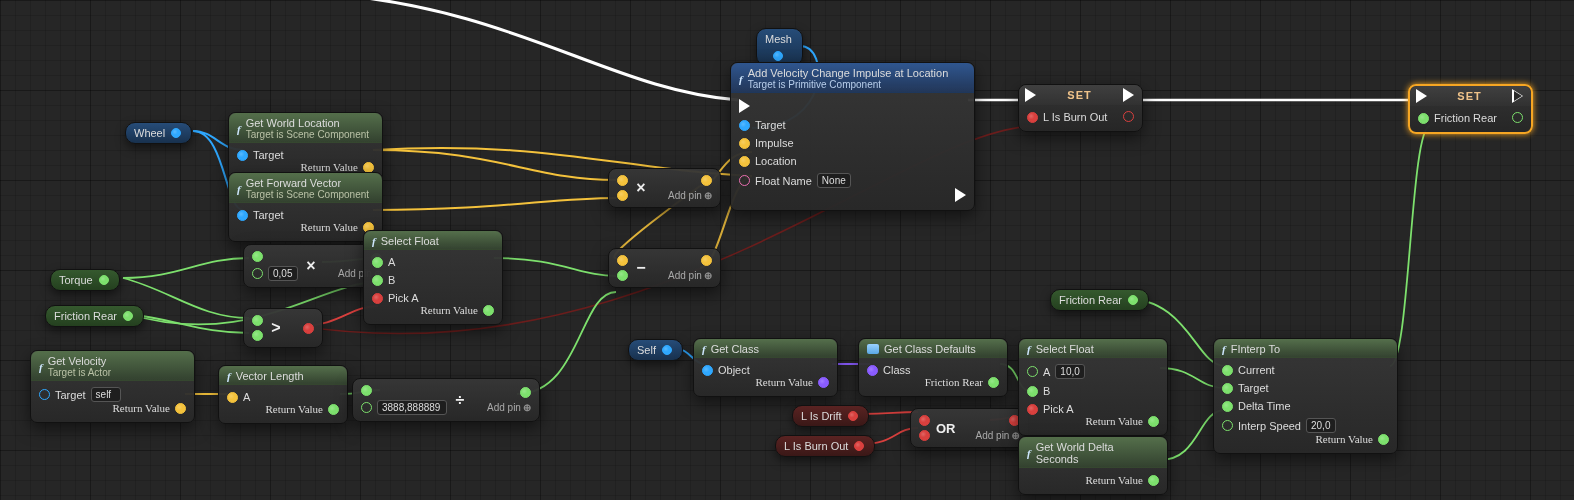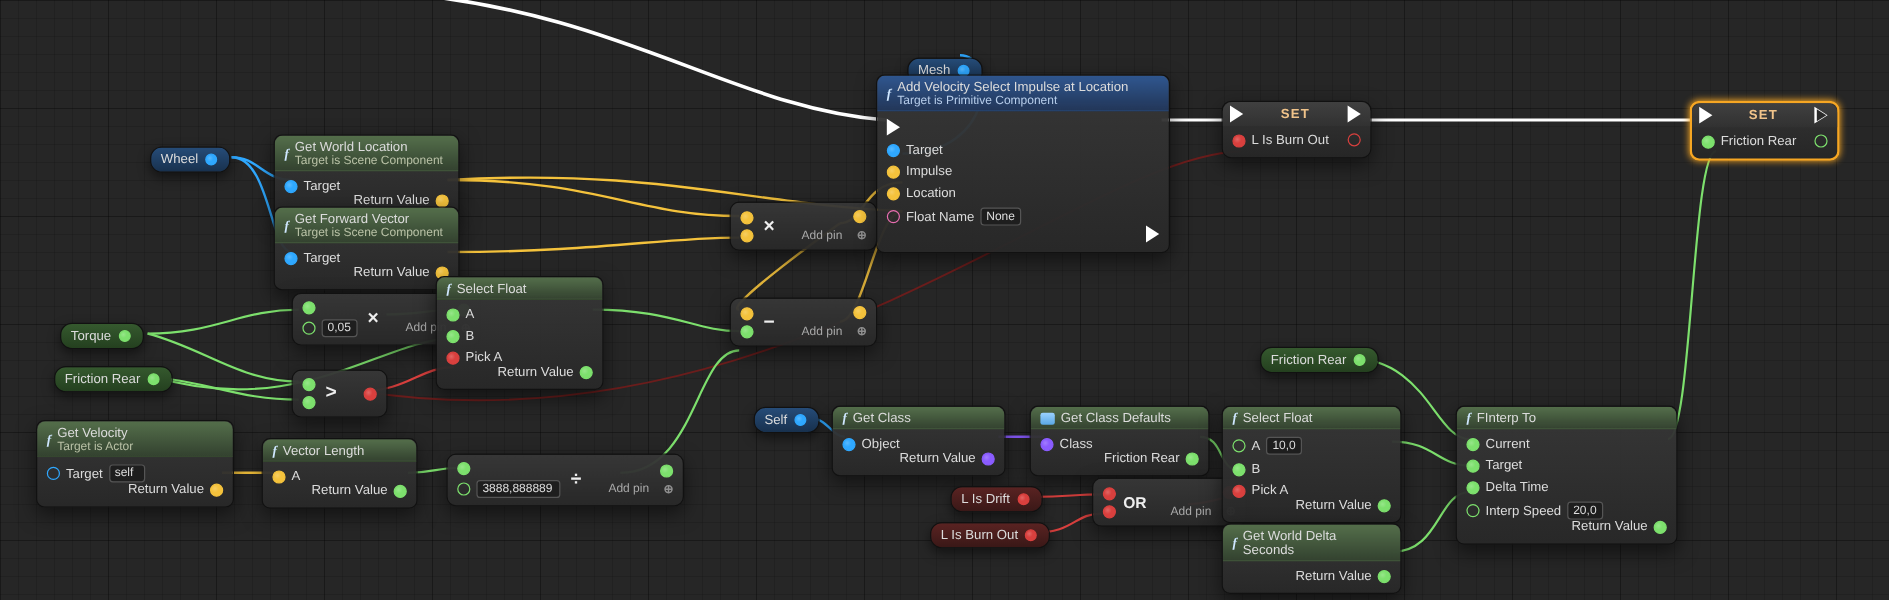--- a/index.html
+++ b/index.html
@@ -38,21 +38,21 @@
   .node-head.blue { background: linear-gradient(180deg, rgba(47,88,148,0.95), rgba(33,55,92,0.92)); }
   .node-head .ficon { font-style: italic; color: #cfe7ff; font-weight: bold; font-family: Georgia, serif; }
   .node-head .class-icon { width: 12px; height: 10px; background: linear-gradient(#9ad1ff,#5aa8e4); border-radius: 2px; }
   .node-head .subtitle { font-size: 10px; color: #b9c1a6; }
   .node-head.blue .subtitle { color: #b7cdea; }
   .node-body { padding: 6px 8px 8px 8px; display: flex; flex-direction: column; }
   .col { display: flex; flex-direction: column; gap: 6px; }
   .col.in  { align-items: flex-start; }
   .col.out { align-items: flex-end; margin-left: auto; padding-left: 14px;}
   .pin { display: flex; align-items: center; gap: 5px; white-space: nowrap; }
-  .pin.out { flex-direction: row-reverse; }
+  .pin.out { flex-direction: row-reverse; font-family: Liberation Serif, serif; }
   .pin-dot {
     width: 11px; height: 11px; border-radius: 50%;
     border: 1.5px solid currentColor;
     background: radial-gradient(circle at 35% 35%, #fff3, transparent 40%), currentColor;
   }
   .pin-dot.hollow { background: transparent; }
   .pin-exec {
     width: 0; height: 0;
     border-top: 7px solid transparent;
     border-bottom: 7px solid transparent;
@@ -101,21 +101,21 @@
     border:1px solid #111;
     box-shadow: 0 6px 16px rgba(0,0,0,0.5);
     padding: 6px 8px;
     display: flex; align-items: center;
   }
   .compact .col { gap: 4px; }
   .compact .mid {
     min-width: 26px; display:flex; flex-direction:column; align-items:center; justify-content:center;
     padding: 0 6px; color:#eee; font-size:16px; font-weight:bold;
   }
-  .compact .addpin { font-size:10px; color:#a9a9a9; display:flex; align-items:center; gap:12px;justify-content:space-between; }
+  .compact .addpin { font-size:10px; color:#a9a9a9; display:flex; align-items:center; gap:2px;justify-content:space-between; }
   .compact .addpin .plus { color:#8f8f8f; font-weight:bold; }
   .set-node {
     position:absolute; z-index:2;
     border-radius: 8px;
     background: linear-gradient(180deg, rgba(52,52,52,0.97), rgba(38,38,38,0.97));
     border:1px solid #111;
     box-shadow: 0 6px 16px rgba(0,0,0,0.5);
   }
   .set-node.selected { border: 2px solid #f6a623; box-shadow: 0 0 6px #f6a623; }
   .set-head { display:flex; align-items:center; padding:3px 8px 3px 6px; border-radius:8px 8px 0 0;
@@ -187,21 +187,21 @@
 
   <path d="M 1122,298 C 1190,298 1195,366 1225,366" stroke="#7de06d" stroke-width="1.8" fill="none"></path>
 
   <path d="M 1160,368 C 1195,368 1198,388 1225,388" stroke="#7de06d" stroke-width="1.8" fill="none"></path>
 
   <path d="M 1160,460 C 1200,460 1198,410 1225,410" stroke="#7de06d" stroke-width="1.8" fill="none"></path>
 
   <path d="M 1390,366 C 1410,366 1410,126 1430,126" stroke="#7de06d" stroke-width="1.8" fill="none"></path>
 </svg>
 
-<div class="pill blue" style="left:756px; top:48px;">
+<div class="pill blue" style="left:756px; top:28px;flex-direction:column;">
   <span>Mesh</span>
   <span class="pin-dot c-blue"></span>
 </div>
 
 <div class="pill blue" style="left:125px; top:122px;">
   <span>Wheel</span>
   <span class="pin-dot c-blue"></span>
 </div>
 
 <div class="pill green" style="left:50px; top:269px;">
@@ -411,21 +411,21 @@
     </div>
     <div class="col out">
       <div class="pin out">
           <span class="pin-dot c-green"></span>
           <span>Return Value</span>
         </div>
     </div>
   </div>
 </div>
 
-<div class="compact" style="left:372px; top:378px;">
+<div class="compact" style="left:352px; top:378px;">
   <div class="col in">
     <div class="pin">
         <span class="pin-dot c-green"></span>
       </div>
     <div class="pin">
         <span class="pin-dot c-green hollow"></span>
         <span class="tbox" style="min-width:70px;">3888,888889</span>
       </div>
   </div>
   <div class="mid">÷</div>
@@ -437,21 +437,21 @@
         <span>Add pin</span>
         <span class="plus">⊕</span>
       </div>
   </div>
 </div>
 
 <div class="node" style="left:730px; top:62px; width:245px;">
   <div class="node-head blue">
     <span class="ficon">f</span>
     <div>
-      <div>Add Velocity Select Impulse at Location</div>
+      <div>Add Velocity Change Impulse at Location</div>
       <div class="subtitle">Target is Primitive Component</div>
     </div>
   </div>
   <div class="node-body">
     <div class="col in">
       <div class="pin">
           <span class="pin-exec"></span>
         </div>
       <div class="pin">
           <span class="pin-dot c-blue"></span>
@@ -570,21 +570,21 @@
 
 <div class="pill red" style="left:792px; top:405px;">
   <span>L Is Drift</span>
   <span class="pin-dot c-red"></span>
 </div>
 <div class="pill red" style="left:775px; top:435px;">
   <span>L Is Burn Out</span>
   <span class="pin-dot c-red"></span>
 </div>
 
-<div class="compact" style="left:910px; top:398px;">
+<div class="compact" style="left:910px; top:408px;">
   <div class="col in">
     <div class="pin">
         <span class="pin-dot c-red"></span>
       </div>
     <div class="pin">
         <span class="pin-dot c-red"></span>
       </div>
   </div>
   <div class="mid" style="font-size:13px;">OR</div>
   <div class="col out">

